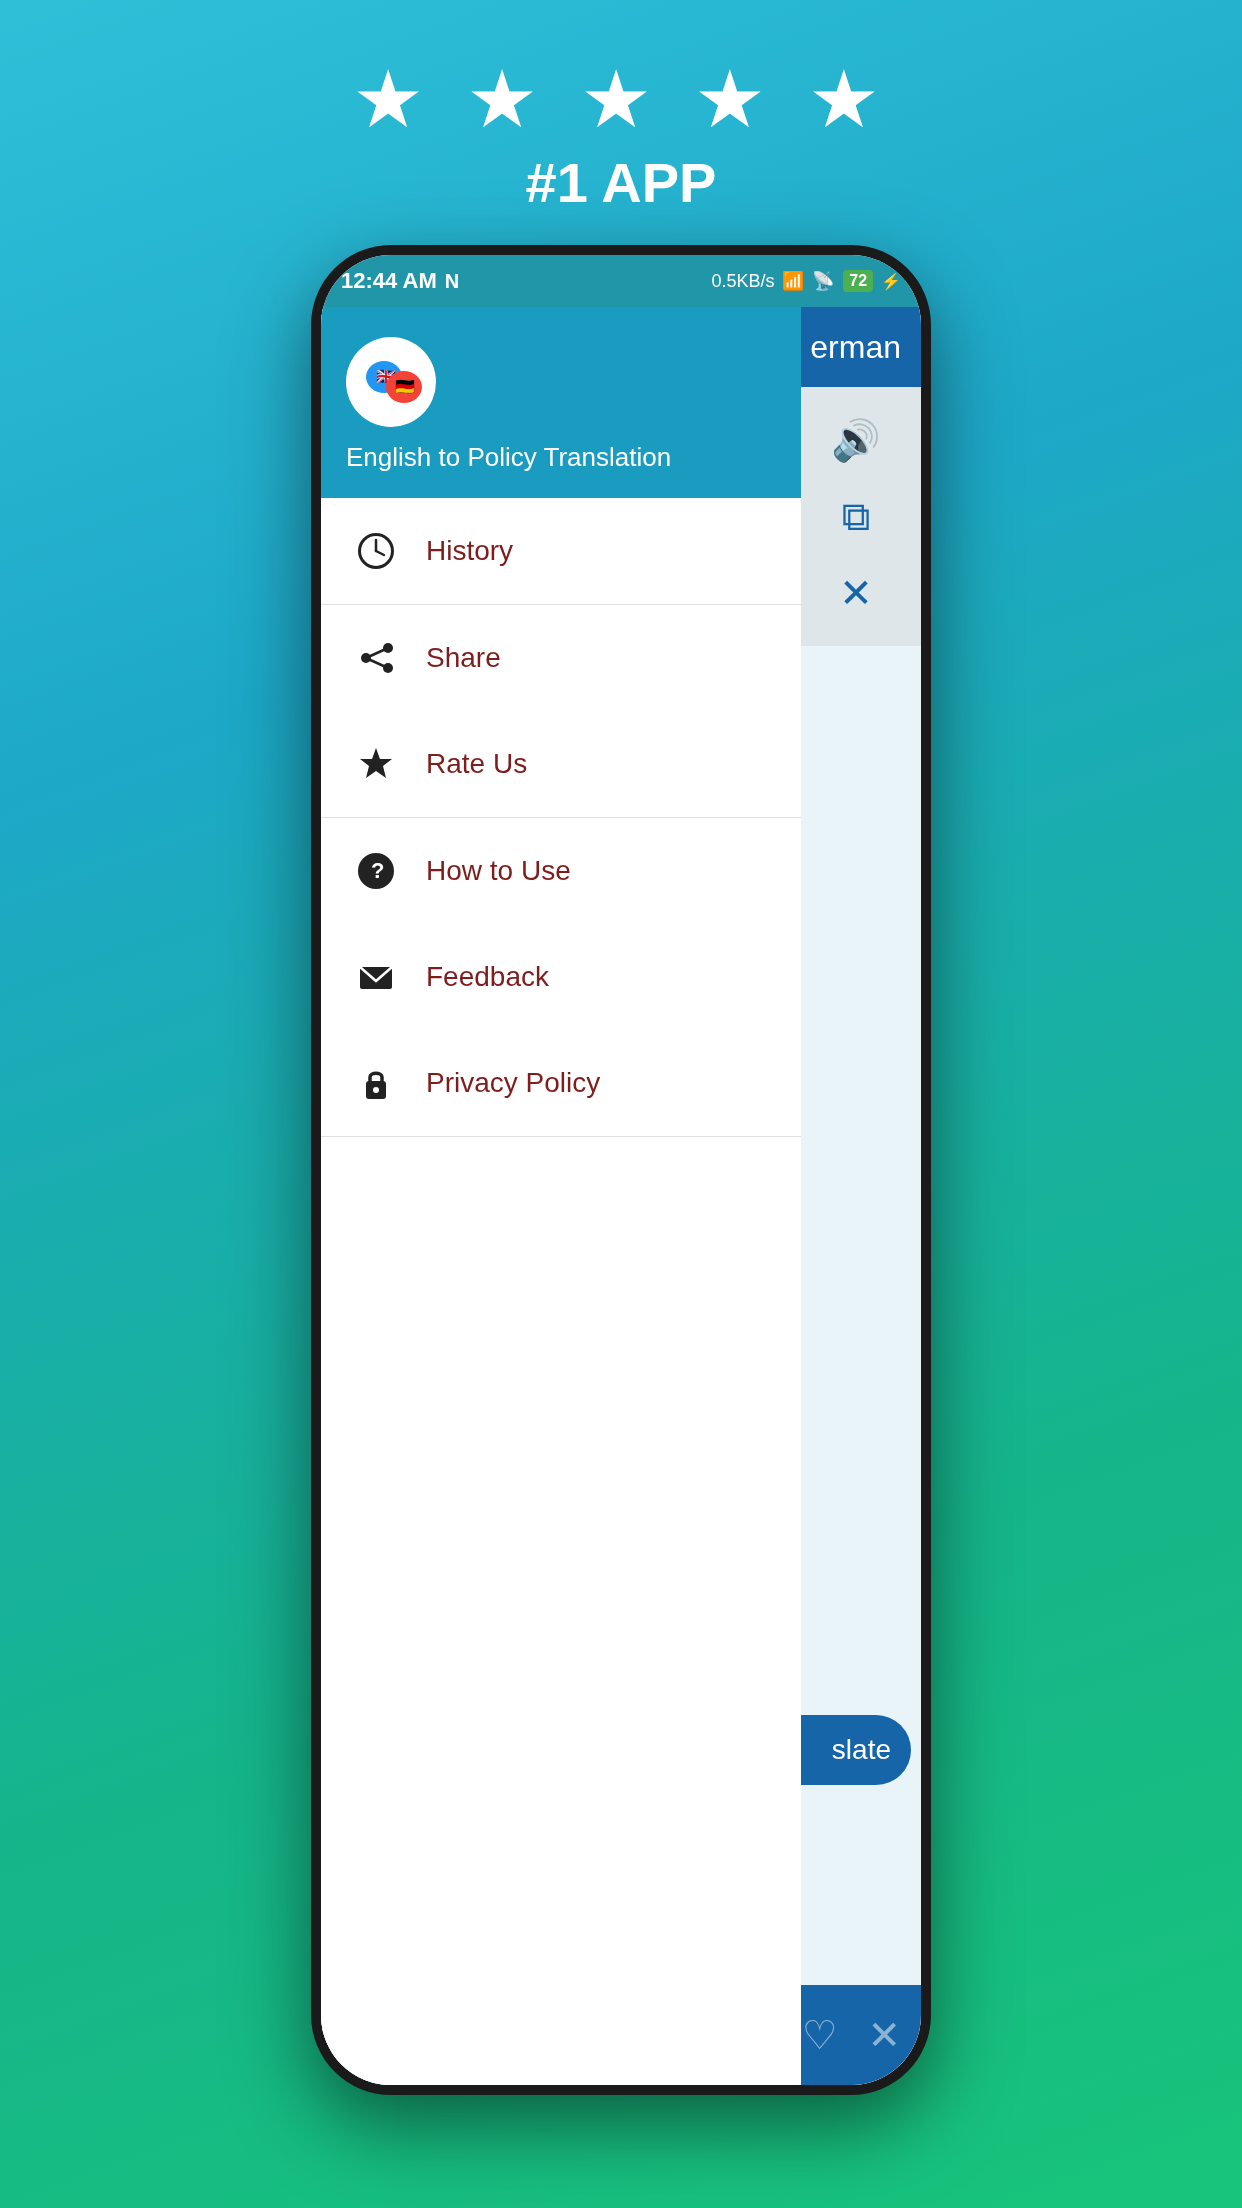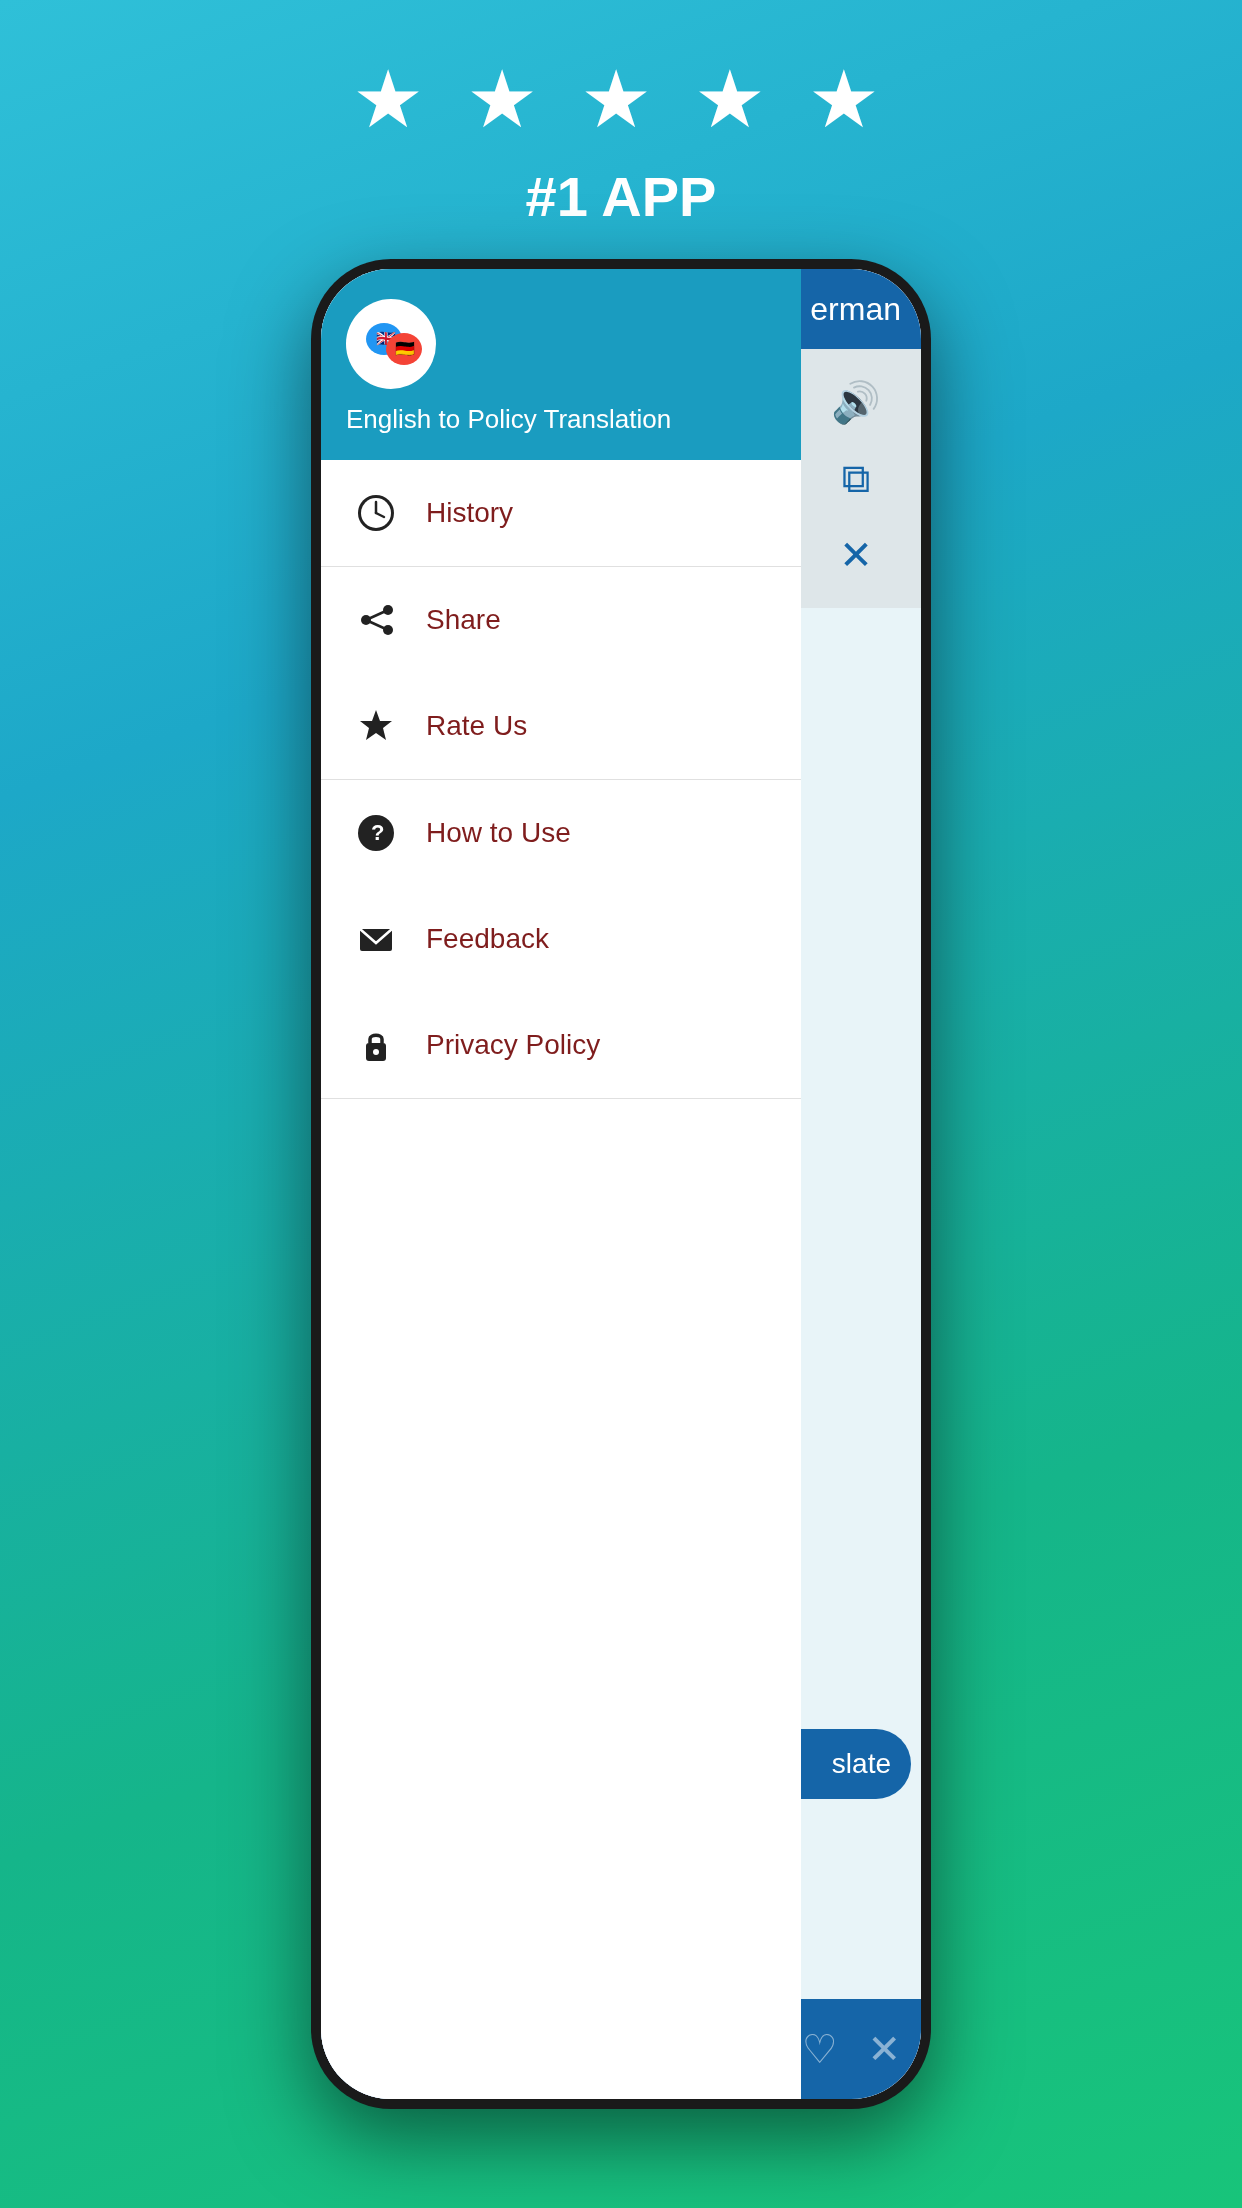--- a/index.html
+++ b/index.html
@@ -28,21 +28,21 @@
       font-size: 80px;
       color: white;
       letter-spacing: 10px;
       line-height: 1;
     }
 
     .app-rank {
       color: white;
       font-size: 56px;
       font-weight: bold;
-      margin-top: 24px;
+      margin-top: 10px;
     }
 
     
     .phone-frame {
       width: 620px;
       height: 1850px;
       background: #1a1a1a;
       border-radius: 80px;
       position: relative;
       padding: 10px;
@@ -301,20 +301,35 @@
 <body>
 
 <div class="top-section">
   <div class="stars">★ ★ ★ ★ ★</div>
   <div class="app-rank">#1 APP</div>
 </div>
 
 <div class="phone-frame">
   <div class="phone-screen">
 
+    <div class="status-bar">
+      <div class="status-left">
+        <span class="status-time">12:44 AM</span>
+        <span class="status-n-icon">N</span>
+      </div>
+      <div class="status-right">
+        <span class="status-data">0.5KB/s</span>
+        <span class="status-signal">📶</span>
+        <span class="status-wifi">📡</span>
+        <span class="battery">
+          <span>72</span>
+        </span>
+        <span>⚡</span>
+      </div>
+    </div>
 
     <div class="screen-content">
 
       <div class="app-background">
         <div class="app-bg-header">
           <span class="app-bg-header-text">erman</span>
         </div>
 
         <div class="app-bg-controls">
           <span class="bg-icon">🔊</span>

